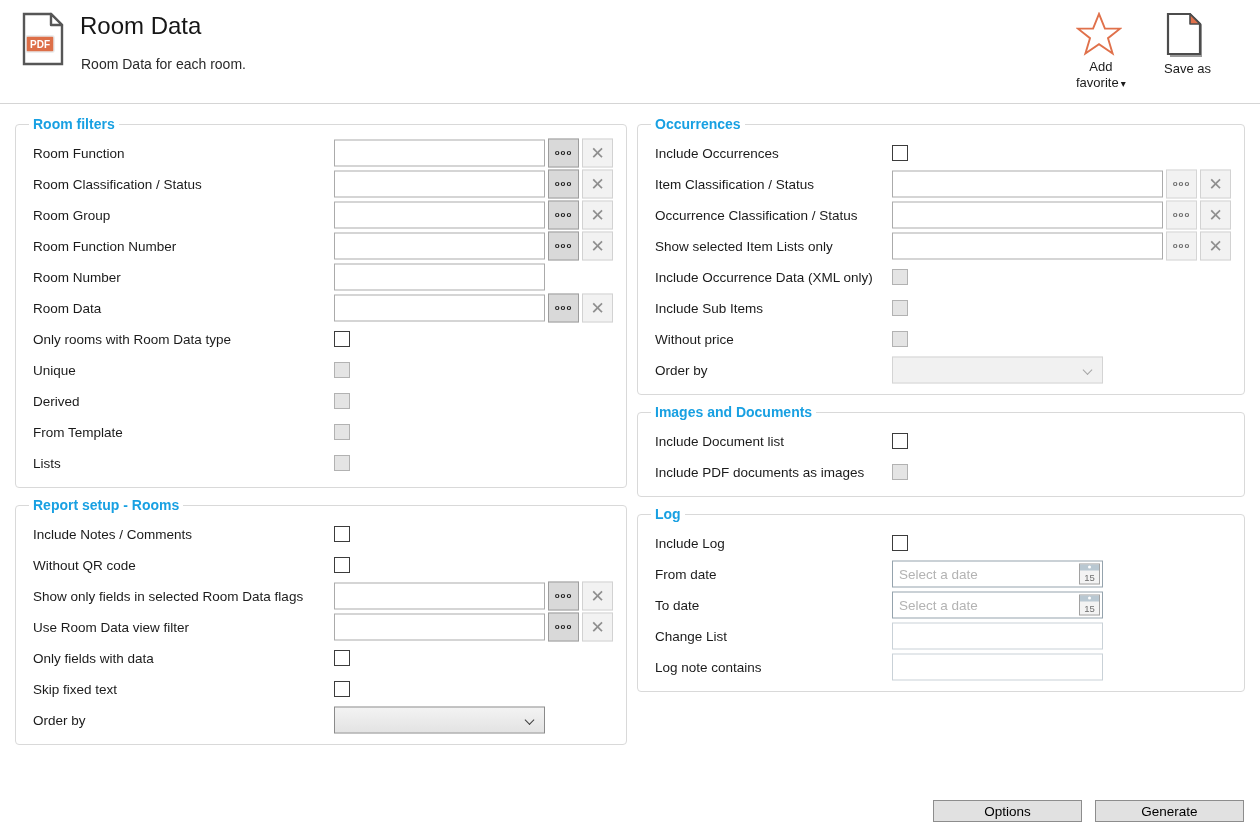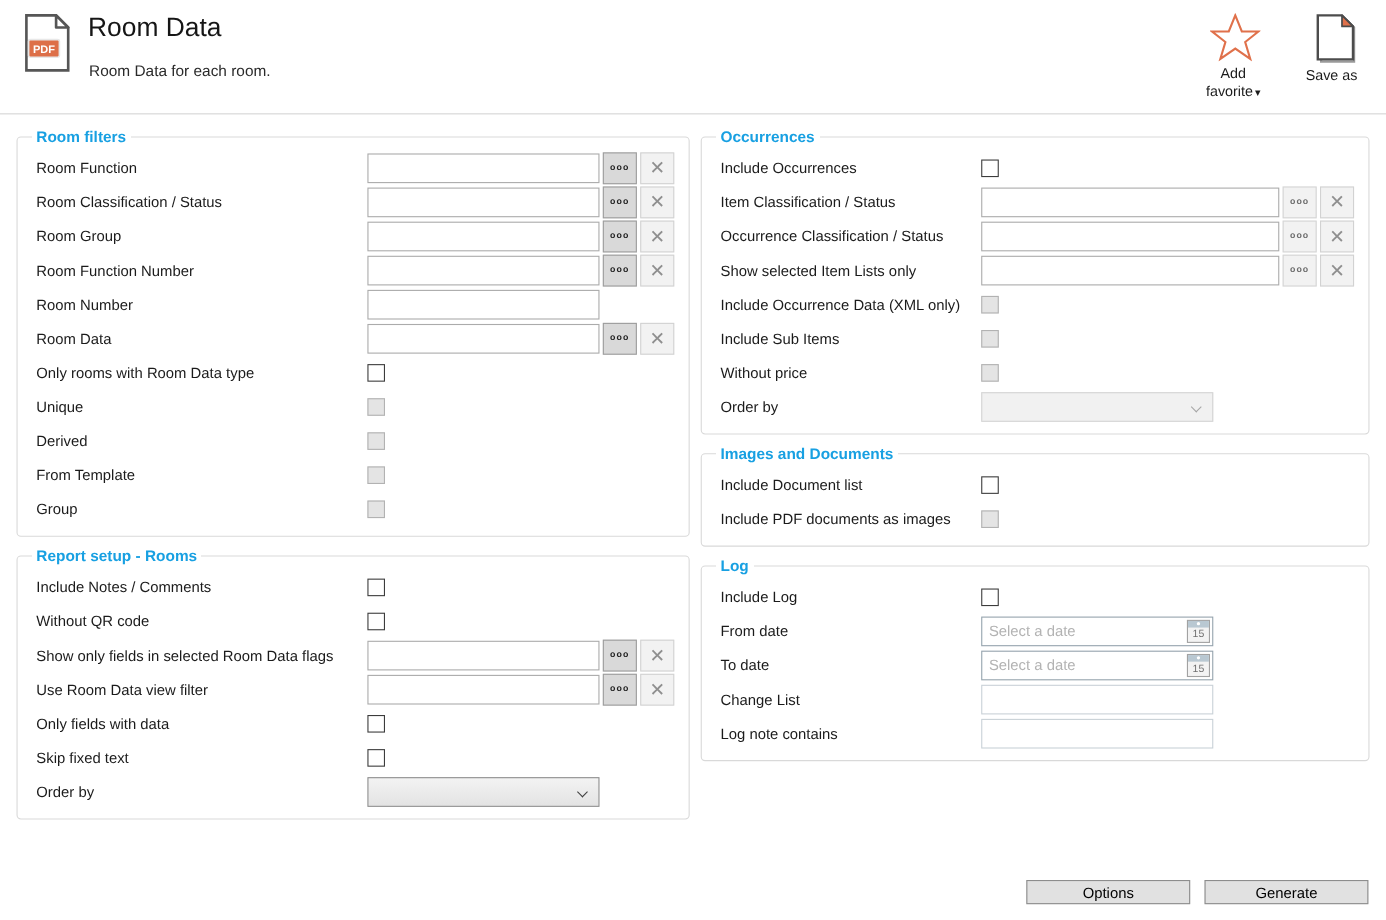--- a/index.html
+++ b/index.html
@@ -6,21 +6,21 @@
   html,body { width:1260px; height:836px; background:#ffffff; overflow:hidden;
               font-family:"Liberation Sans","DejaVu Sans",sans-serif; color:#1b1b1b; }
 
   
   .header { position:absolute; top:0; left:0; width:1260px; height:103px; }
   .hdr-sep { position:absolute; top:103px; left:0; width:1260px; border-top:1px solid #d5d5d5; }
   .pdf-icon { position:absolute; left:20px; top:12px; }
   .page-title { position:absolute; left:80px; top:12px; font-size:24px; font-weight:400; color:#161616; }
   .page-subtitle { position:absolute; left:81px; top:56px; font-size:14px; color:#2a2a2a; }
 
-  .action { position:absolute; top:12px; display:flex; flex-direction:column; align-items:flex-end; cursor:pointer; }
+  .action { position:absolute; top:12px; display:flex; flex-direction:column; align-items:flex-start; cursor:pointer; }
   .action-addfav { left:1076px; width:70px; }
   .action-saveas { left:1164px; width:70px; }
   .action-label { font-size:13px; color:#1b1b1b; text-align:center; line-height:16px; margin-top:3px; }
   .caret { font-size:10px; color:#1b1b1b; margin-left:2px; }
 
   
   .content { position:absolute; top:116px; left:15px; display:flex; gap:10px; align-items:flex-start; }
   .col-left  { width:612px; }
   .col-right { width:608px; }
 
@@ -212,21 +212,21 @@
       </div>
 
       <div class="row">
         <span class="lbl">From Template</span>
         <div class="ctl">
             <span class="cb disabled"></span>
           </div>
       </div>
 
       <div class="row">
-        <span class="lbl">Group</span>
+        <span class="lbl">Lists</span>
         <div class="ctl">
             <span class="cb disabled"></span>
           </div>
       </div>
     </fieldset>
 
     <fieldset>
       <legend>Report setup - Rooms</legend>
 
       <div class="row">

